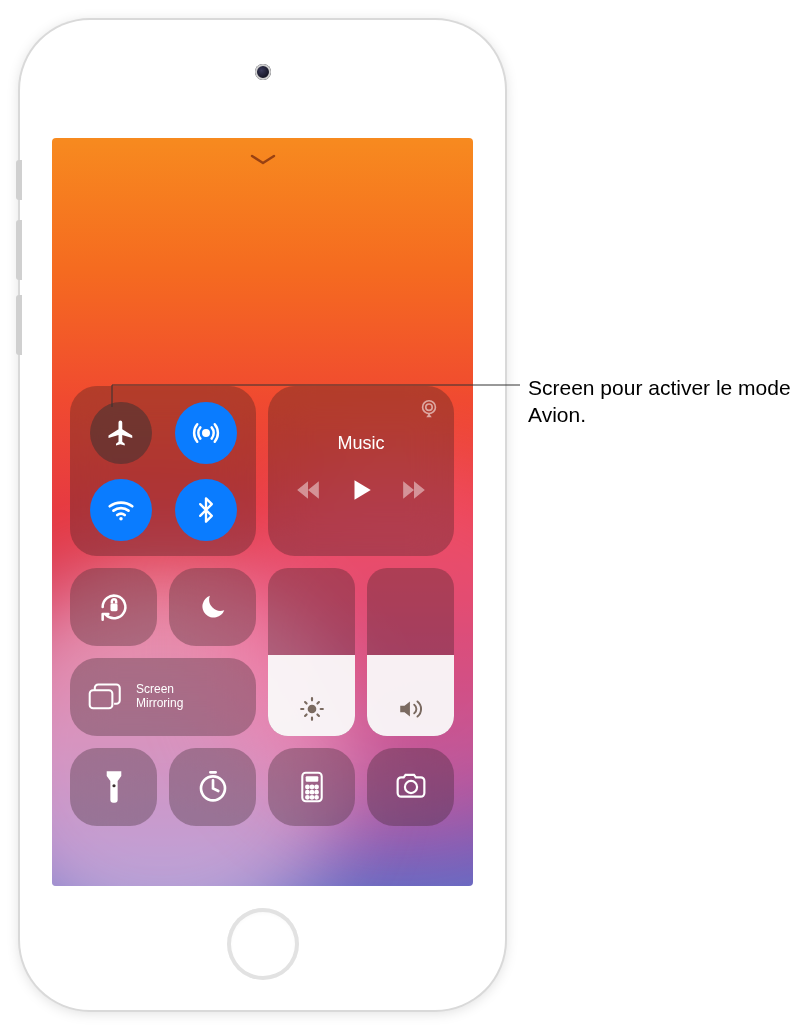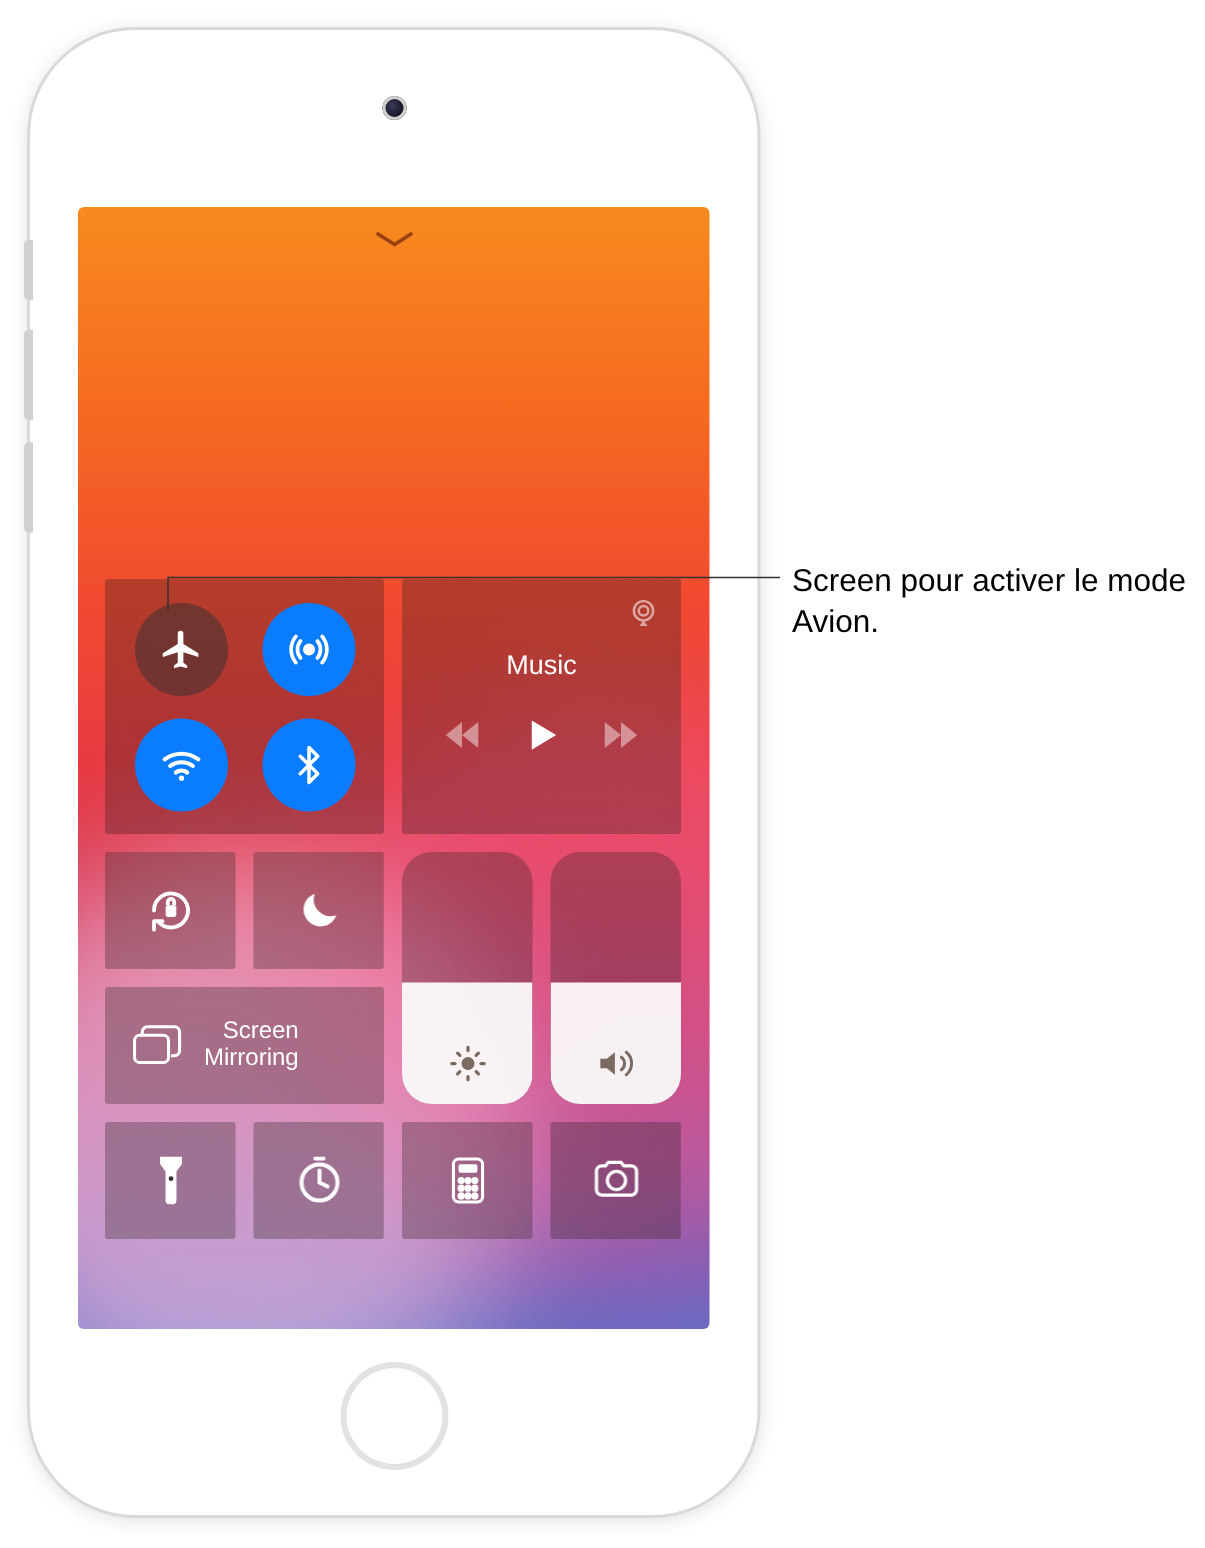--- a/index.html
+++ b/index.html
@@ -100,25 +100,24 @@
   .cc {
     position: absolute;
     left: 18px;
     top: 248px;
     width: 385px;
   }
 
   .row { display: flex; gap: 12px; margin-bottom: 12px; }
 
   .card {
-    border-radius: 2px;
+    border-radius: 27px;
     background: rgba(40,30,30,0.30);
     backdrop-filter: blur(20px);
     position: relative;
-    text-align: right;
   }
 
   .connectivity {
     width: 186px;
     height: 170px;
     display: grid;
     grid-template-columns: 1fr 1fr;
     grid-template-rows: 1fr 1fr;
     place-items: center;
     padding: 12px;
@@ -173,21 +172,21 @@
 
   .mirror {
     width: 186px;
     height: 78px;
     display: flex;
     align-items: center;
     gap: 14px;
     padding: 0 18px;
     color: #fff;
   }
-  .mirror-label { font-size: 16px; line-height: 1.15; }
+  .mirror-label { font-size: 12px; line-height: 1.15; }
 
   .slider {
     width: 87px;
     height: 168px;
     border-radius: 20px;
     background: rgba(40,30,30,0.30);
     position: relative;
     overflow: hidden;
     display: flex;
     align-items: flex-end;

